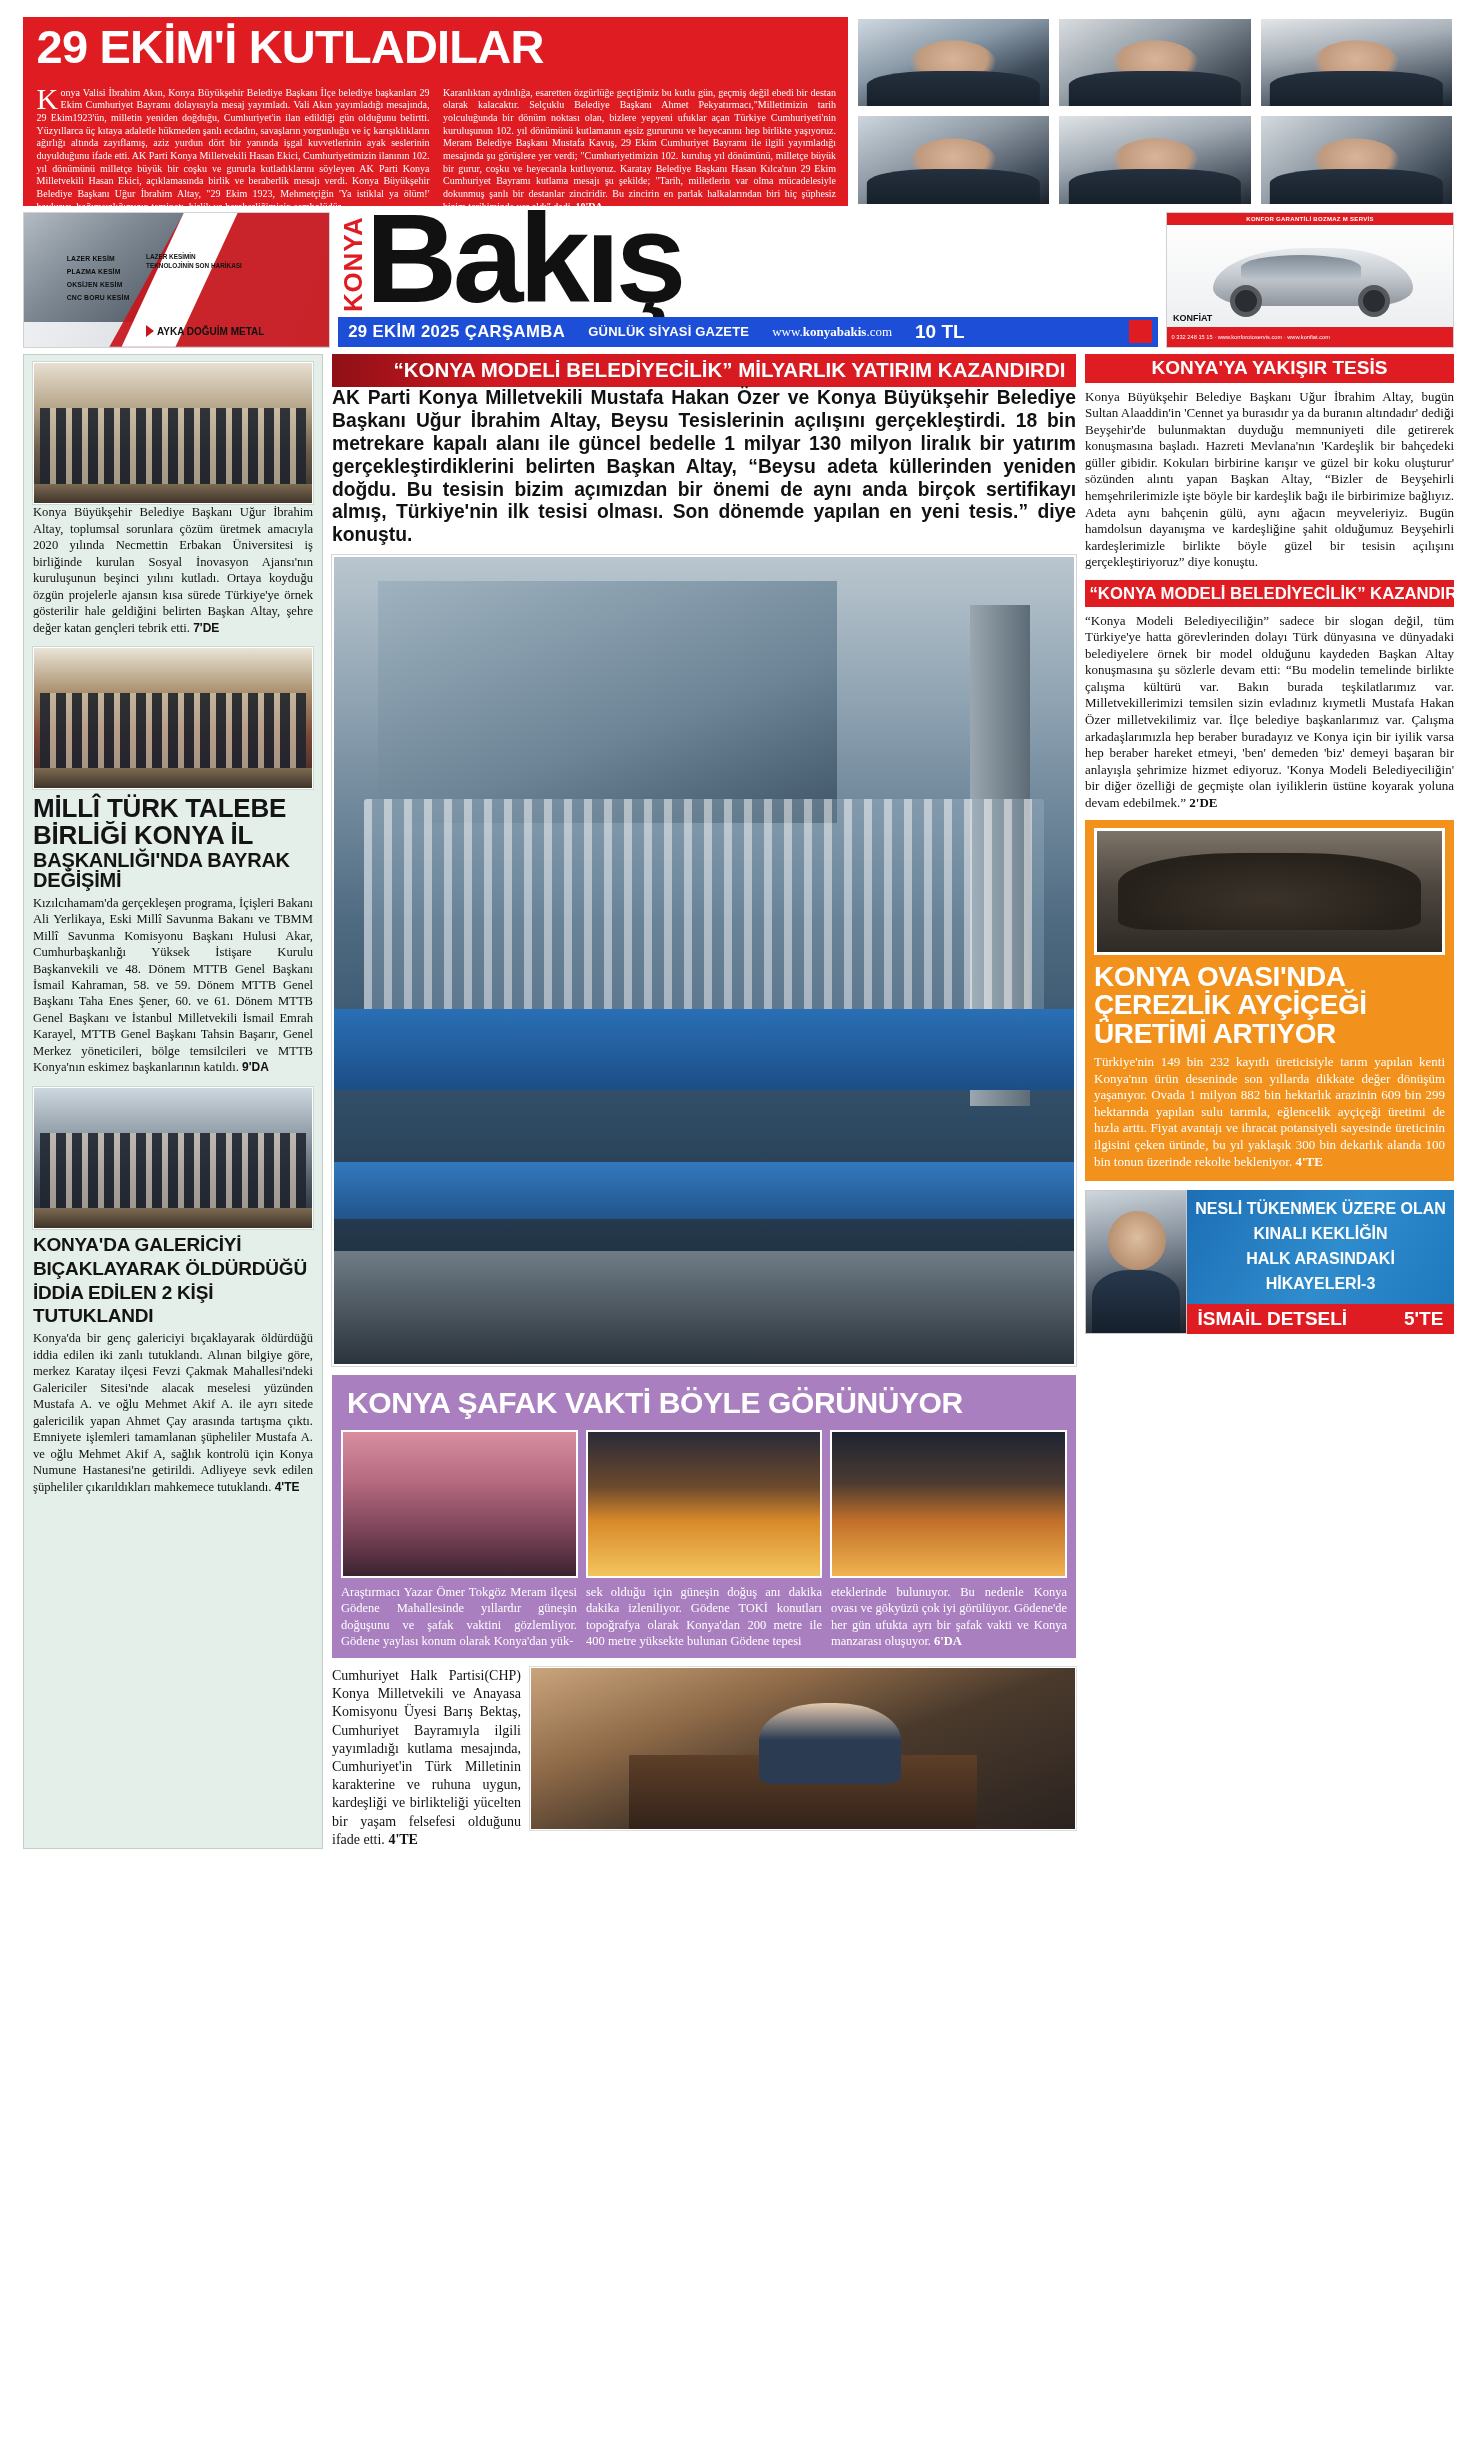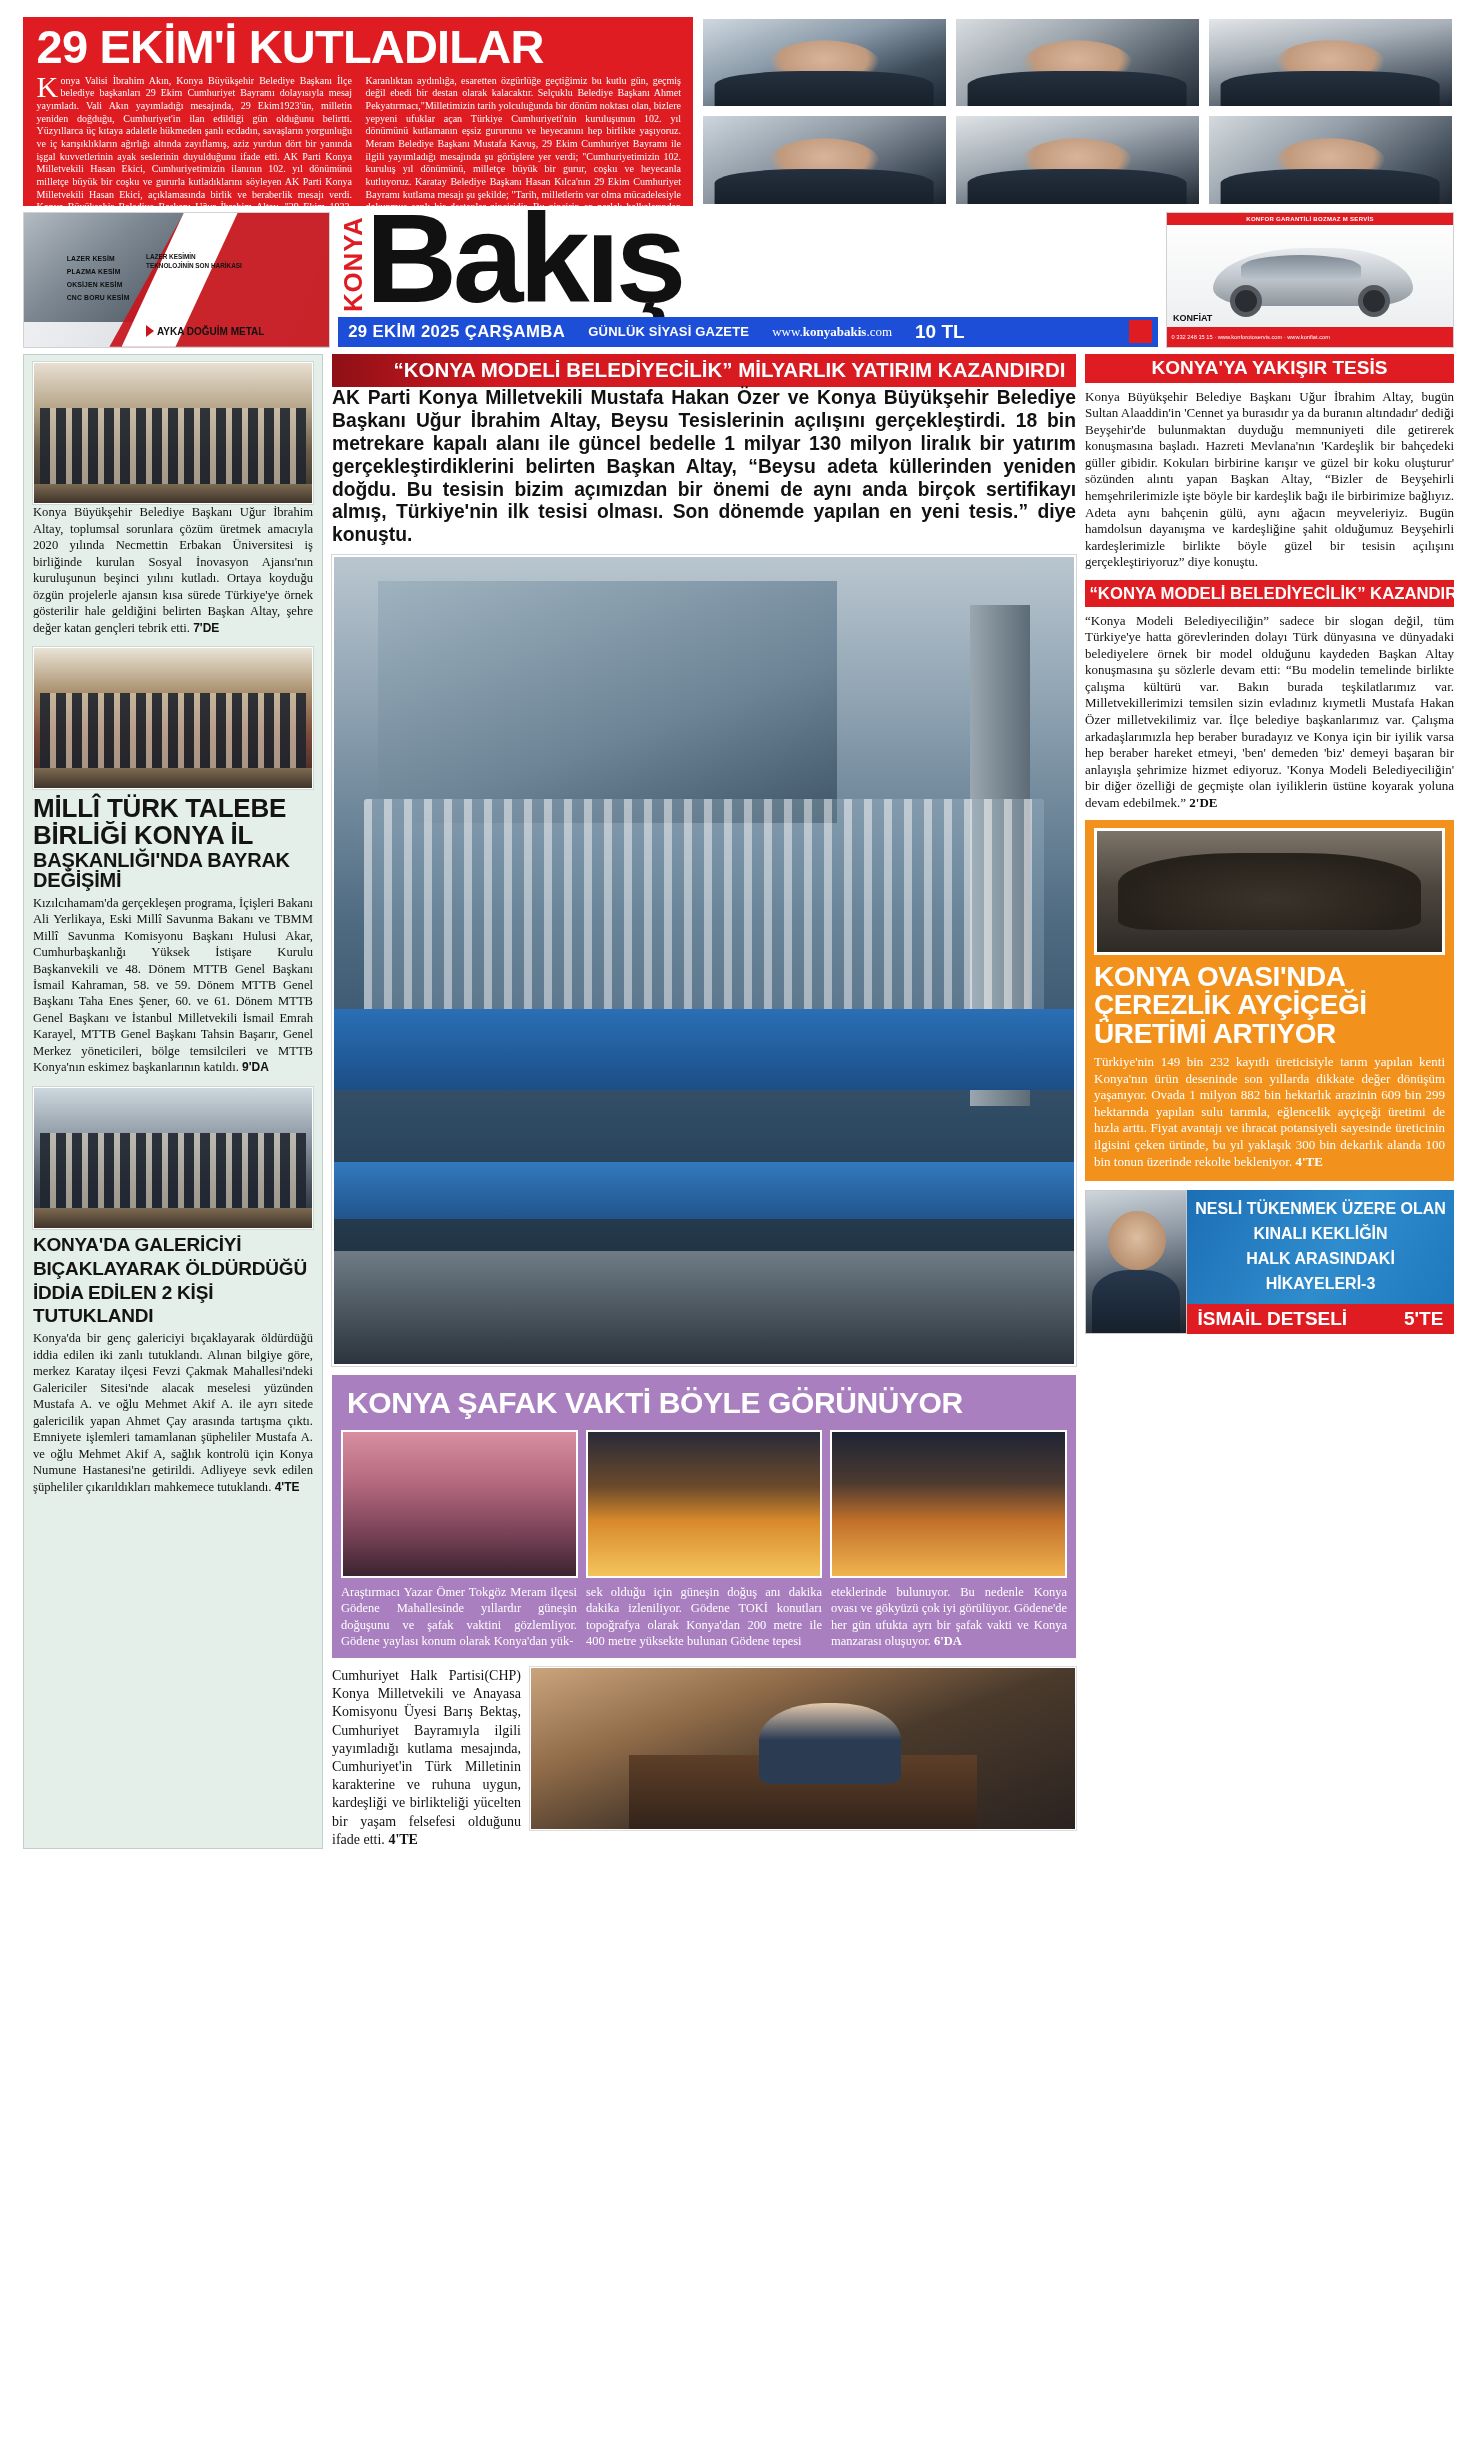--- a/index.html
+++ b/index.html
@@ -8,21 +8,21 @@
     width: 1477px;
     background: #ffffff;
     font-family: "Liberation Serif", serif;
   }
   body { padding: 0; }
 
   .page { width: 1477px; height: 2462px; position: relative; background: #fff; padding: 16.7px 23px 13.6px 23px; }
 
   
   .top-banner { display: flex; gap: 7.6px; height: 189px; margin-bottom: 6px; }
-  .tb-left { width: 670px; background: #e01c23; color: #fff; padding: 7.6px 12px 9px 13.6px; display: flex; flex-direction: column; }
+  .tb-left { width: 825px; background: #e01c23; color: #fff; padding: 7.6px 12px 9px 13.6px; display: flex; flex-direction: column; gap: 12px; }
   .tb-headline {
     font-family: "Liberation Sans", sans-serif;
     font-weight: bold; font-size: 47px; line-height: 0.98;
     letter-spacing: -0.8px; color:#fff; white-space: nowrap;
     transform: scaleX(1.0); transform-origin: left center;
     margin-bottom: 4.5px;
   }
   .tb-cols { display: flex; gap: 13.6px; flex: 1; }
   .tb-col { flex: 1; font-size: 10px; line-height: 1.265; text-align: justify; color: #fff; }
   .dropcap::first-letter {

